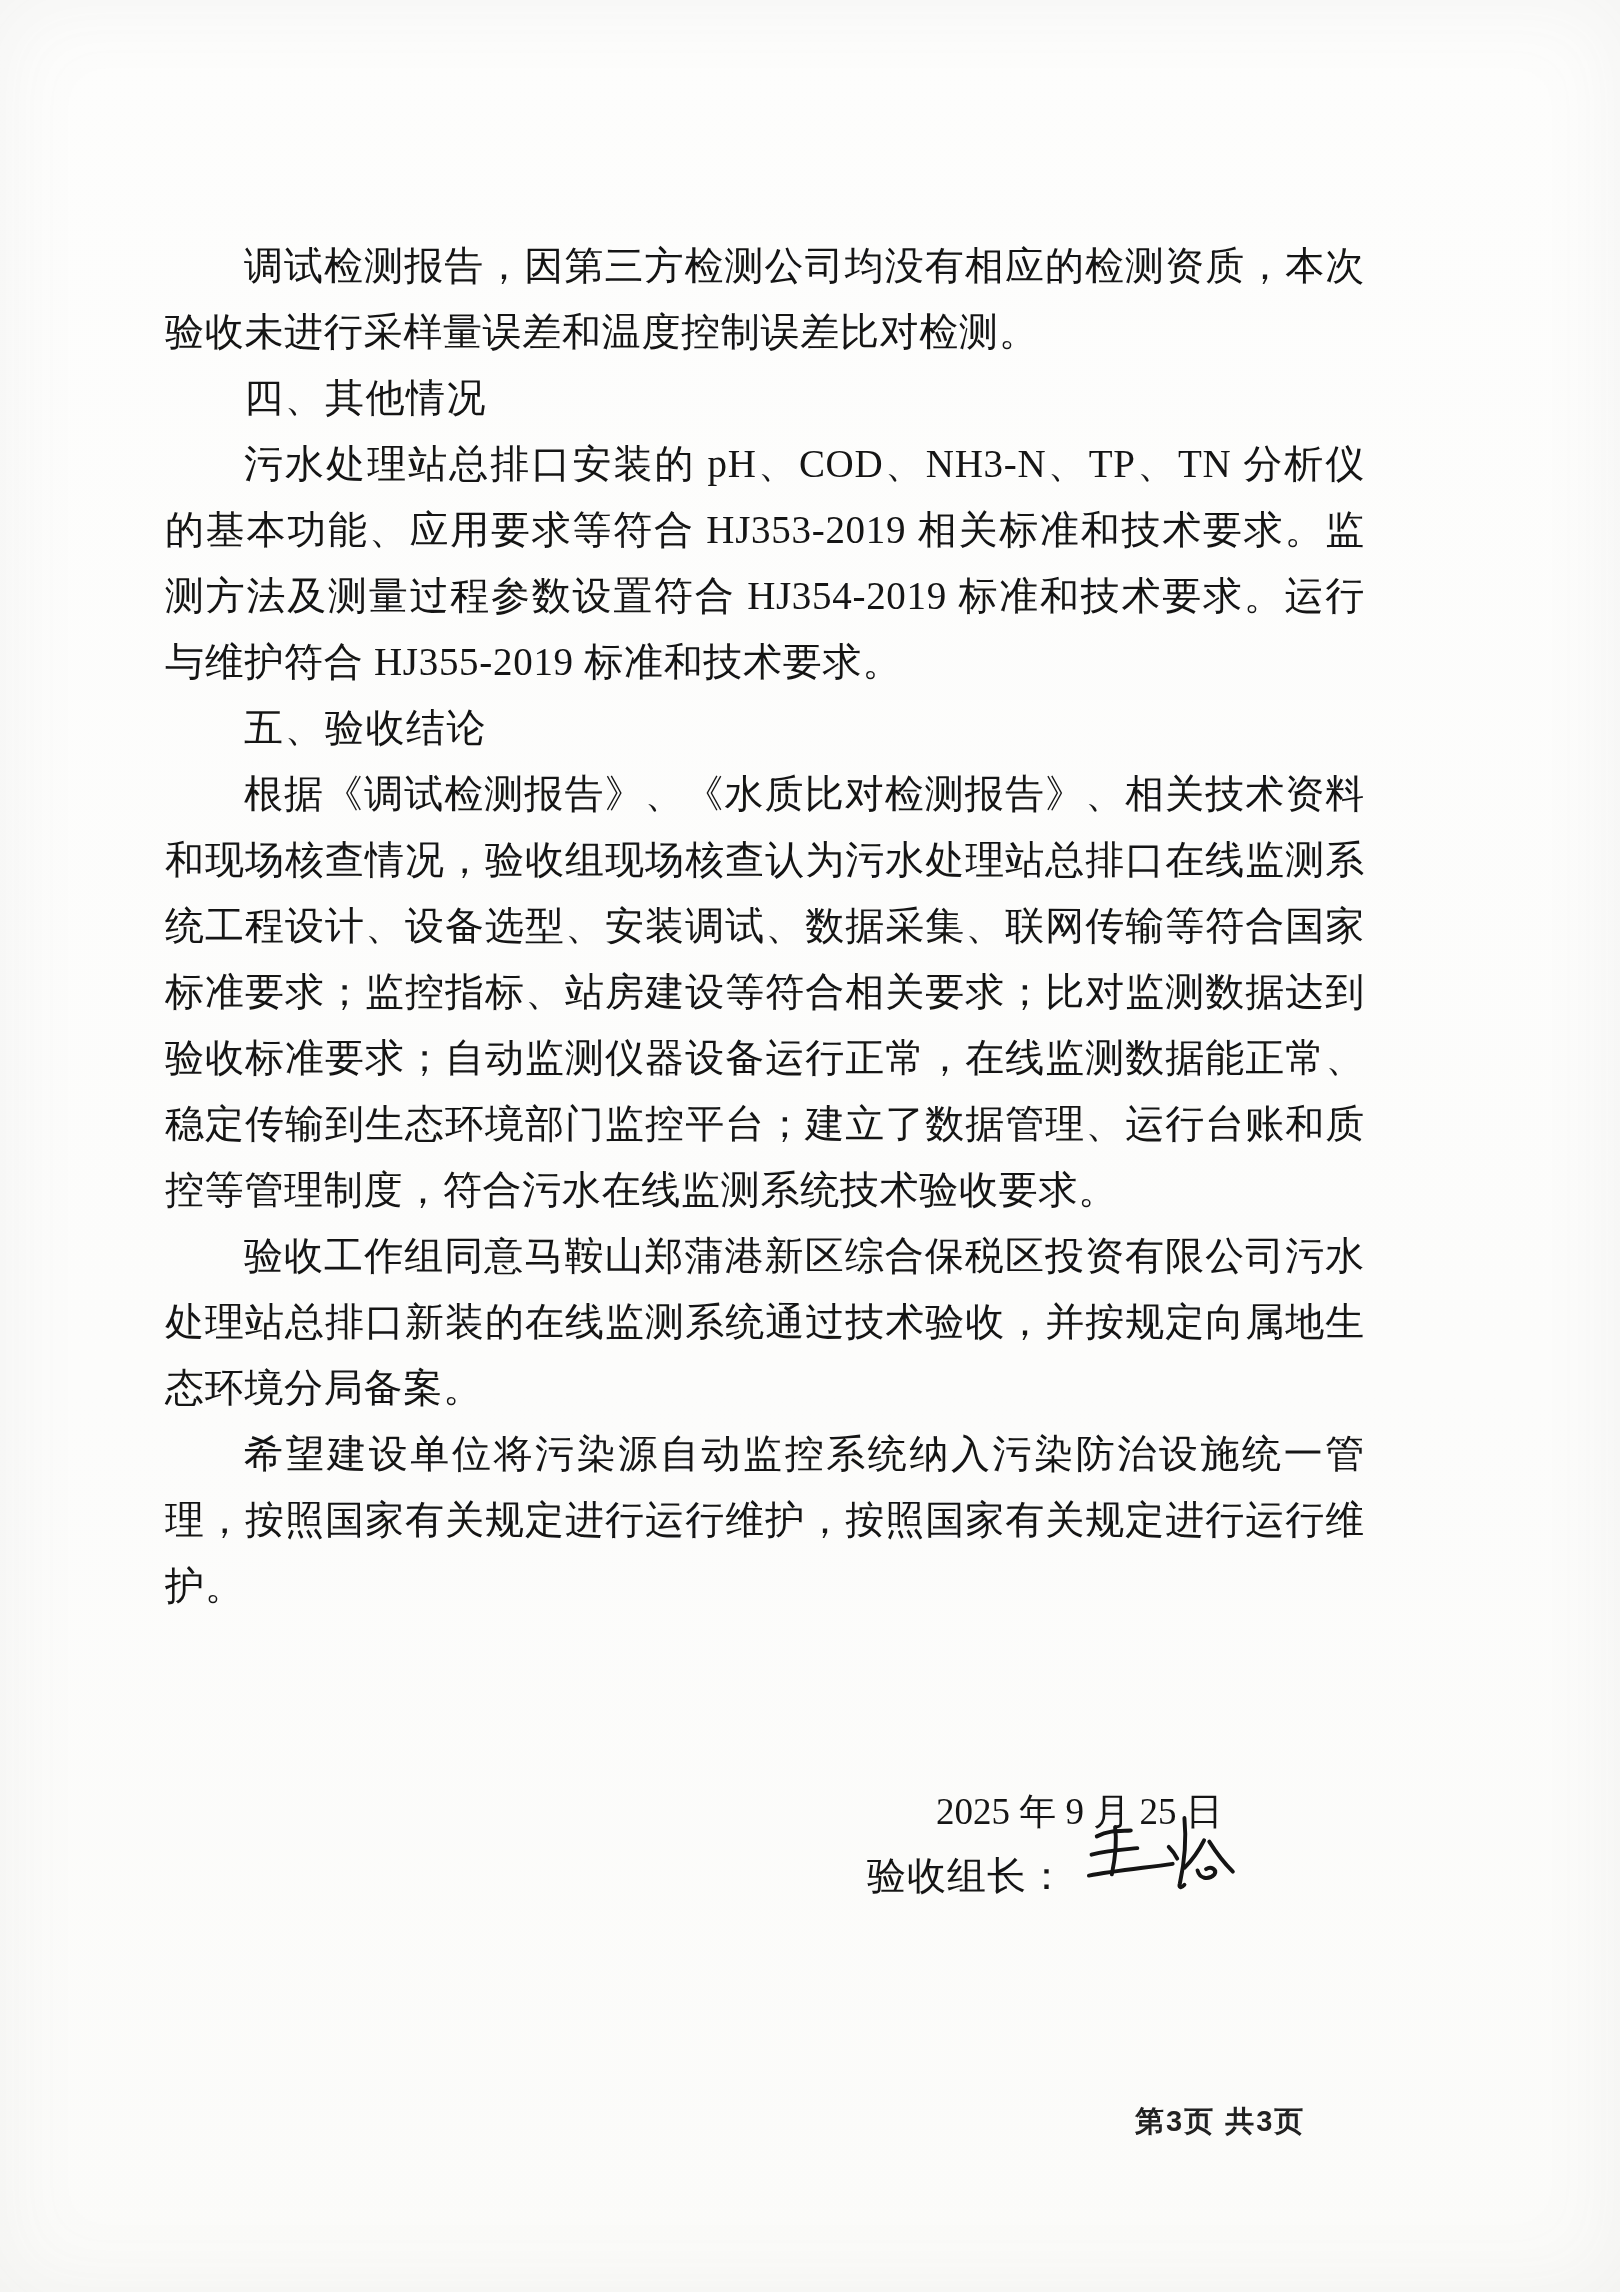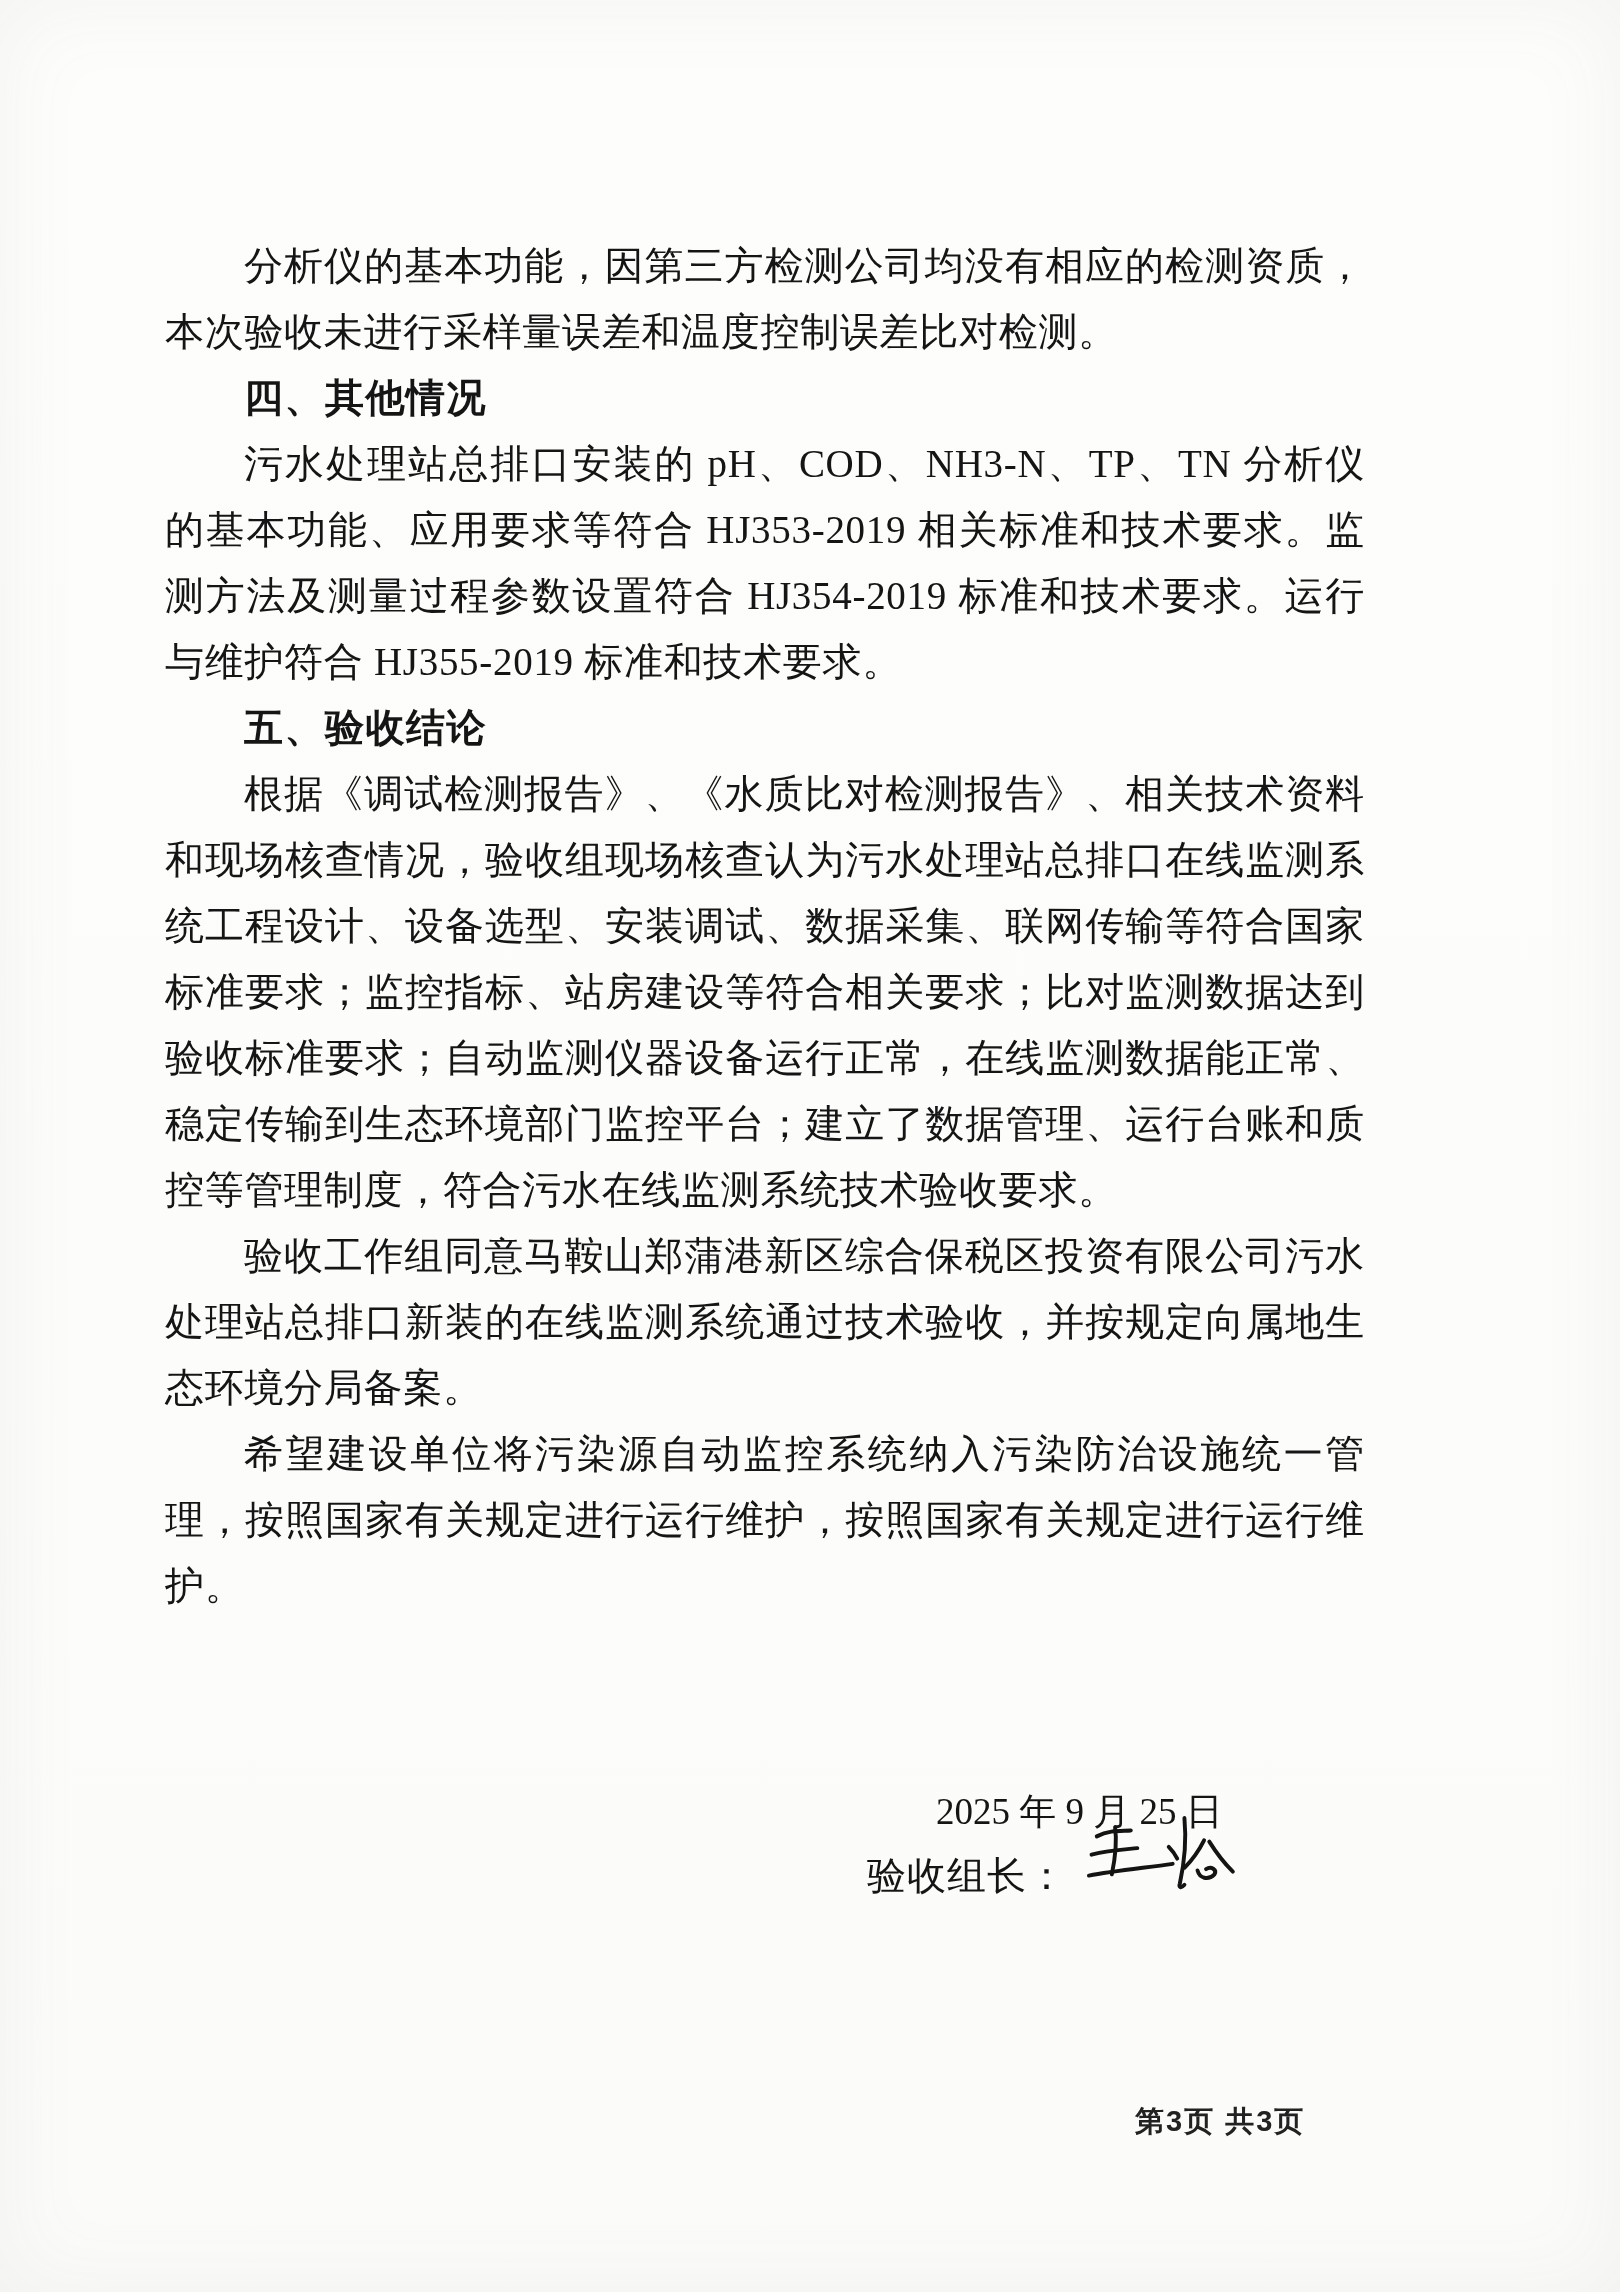--- a/index.html
+++ b/index.html
@@ -36,21 +36,21 @@
     text-align: justify;
     text-justify: inter-character;
   }
   .para {
     margin: 0;
     text-indent: 79px;
   }
   .heading {
     margin: 0;
     text-indent: 79px;
-    font-weight: 700;
+    font-weight: 400;
     font-family: "Liberation Sans", "DejaVu Sans", sans-serif;
     letter-spacing: 1.5px;
   }
   .attach {
     margin: 0;
     text-indent: 79px;
   }
   .sign-row {
     position: absolute;
     left: 867px;
@@ -90,21 +90,21 @@
     color: #222;
     margin-top: 18px;
   }
 </style>
 </head>
 <body>
 
 <div class="page">
 
   <div class="content">
-    <p class="para">分析仪的基本功能，因第三方检测公司均没有相应的检测资质，本次验收未进行采样量误差和温度控制误差比对检测。</p>
+    <p class="para">调试检测报告，因第三方检测公司均没有相应的检测资质，本次验收未进行采样量误差和温度控制误差比对检测。</p>
     <p class="heading">四、其他情况</p>
     <p class="para">污水处理站总排口安装的 pH、COD、NH3-N、TP、TN 分析仪的基本功能、应用要求等符合 HJ353-2019 相关标准和技术要求。监测方法及测量过程参数设置符合 HJ354-2019 标准和技术要求。运行与维护符合 HJ355-2019 标准和技术要求。</p>
     <p class="heading">五、验收结论</p>
     <p class="para">根据《调试检测报告》、《水质比对检测报告》、相关技术资料和现场核查情况，验收组现场核查认为污水处理站总排口在线监测系统工程设计、设备选型、安装调试、数据采集、联网传输等符合国家标准要求；监控指标、站房建设等符合相关要求；比对监测数据达到验收标准要求；自动监测仪器设备运行正常，在线监测数据能正常、稳定传输到生态环境部门监控平台；建立了数据管理、运行台账和质控等管理制度，符合污水在线监测系统技术验收要求。</p>
     <p class="para">验收工作组同意马鞍山郑蒲港新区综合保税区投资有限公司污水处理站总排口新装的在线监测系统通过技术验收，并按规定向属地生态环境分局备案。</p>
     <p class="para">希望建设单位将污染源自动监控系统纳入污染防治设施统一管理，按照国家有关规定进行运行维护，按照国家有关规定进行运行维护。</p>
   </div>
 
   <div class="sign-row">
     <span class="sign-label">验收组长：</span>

